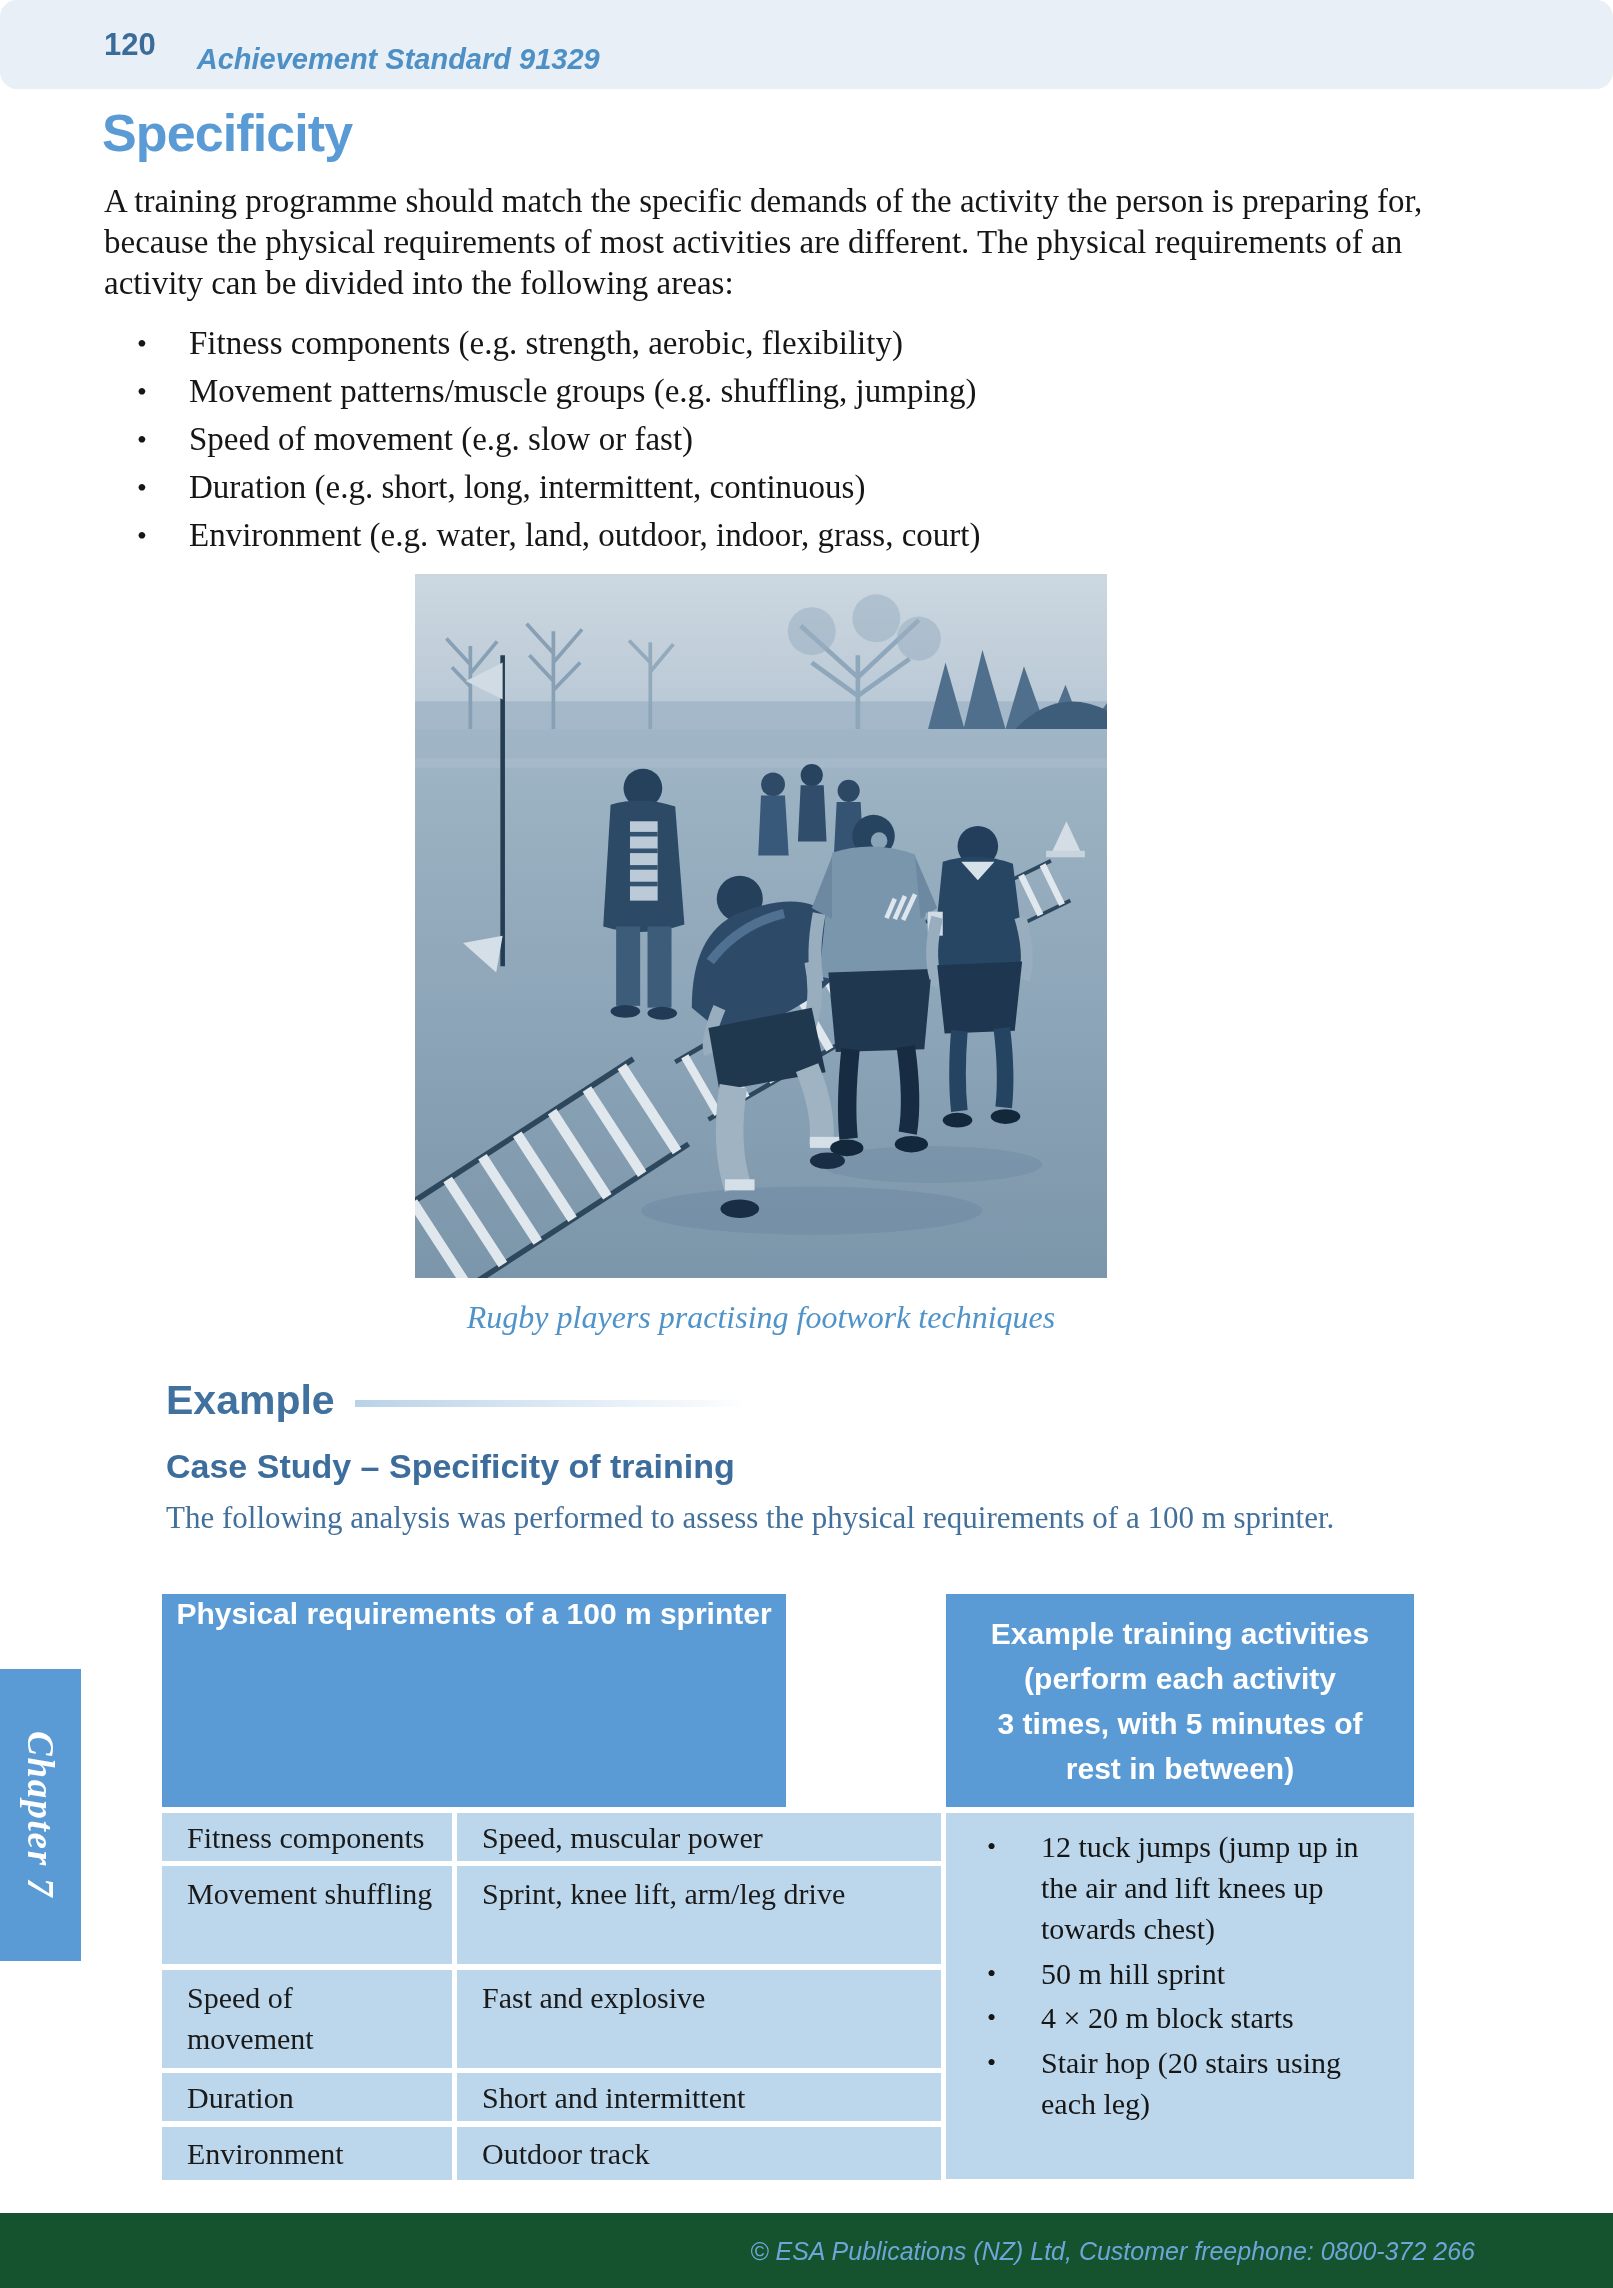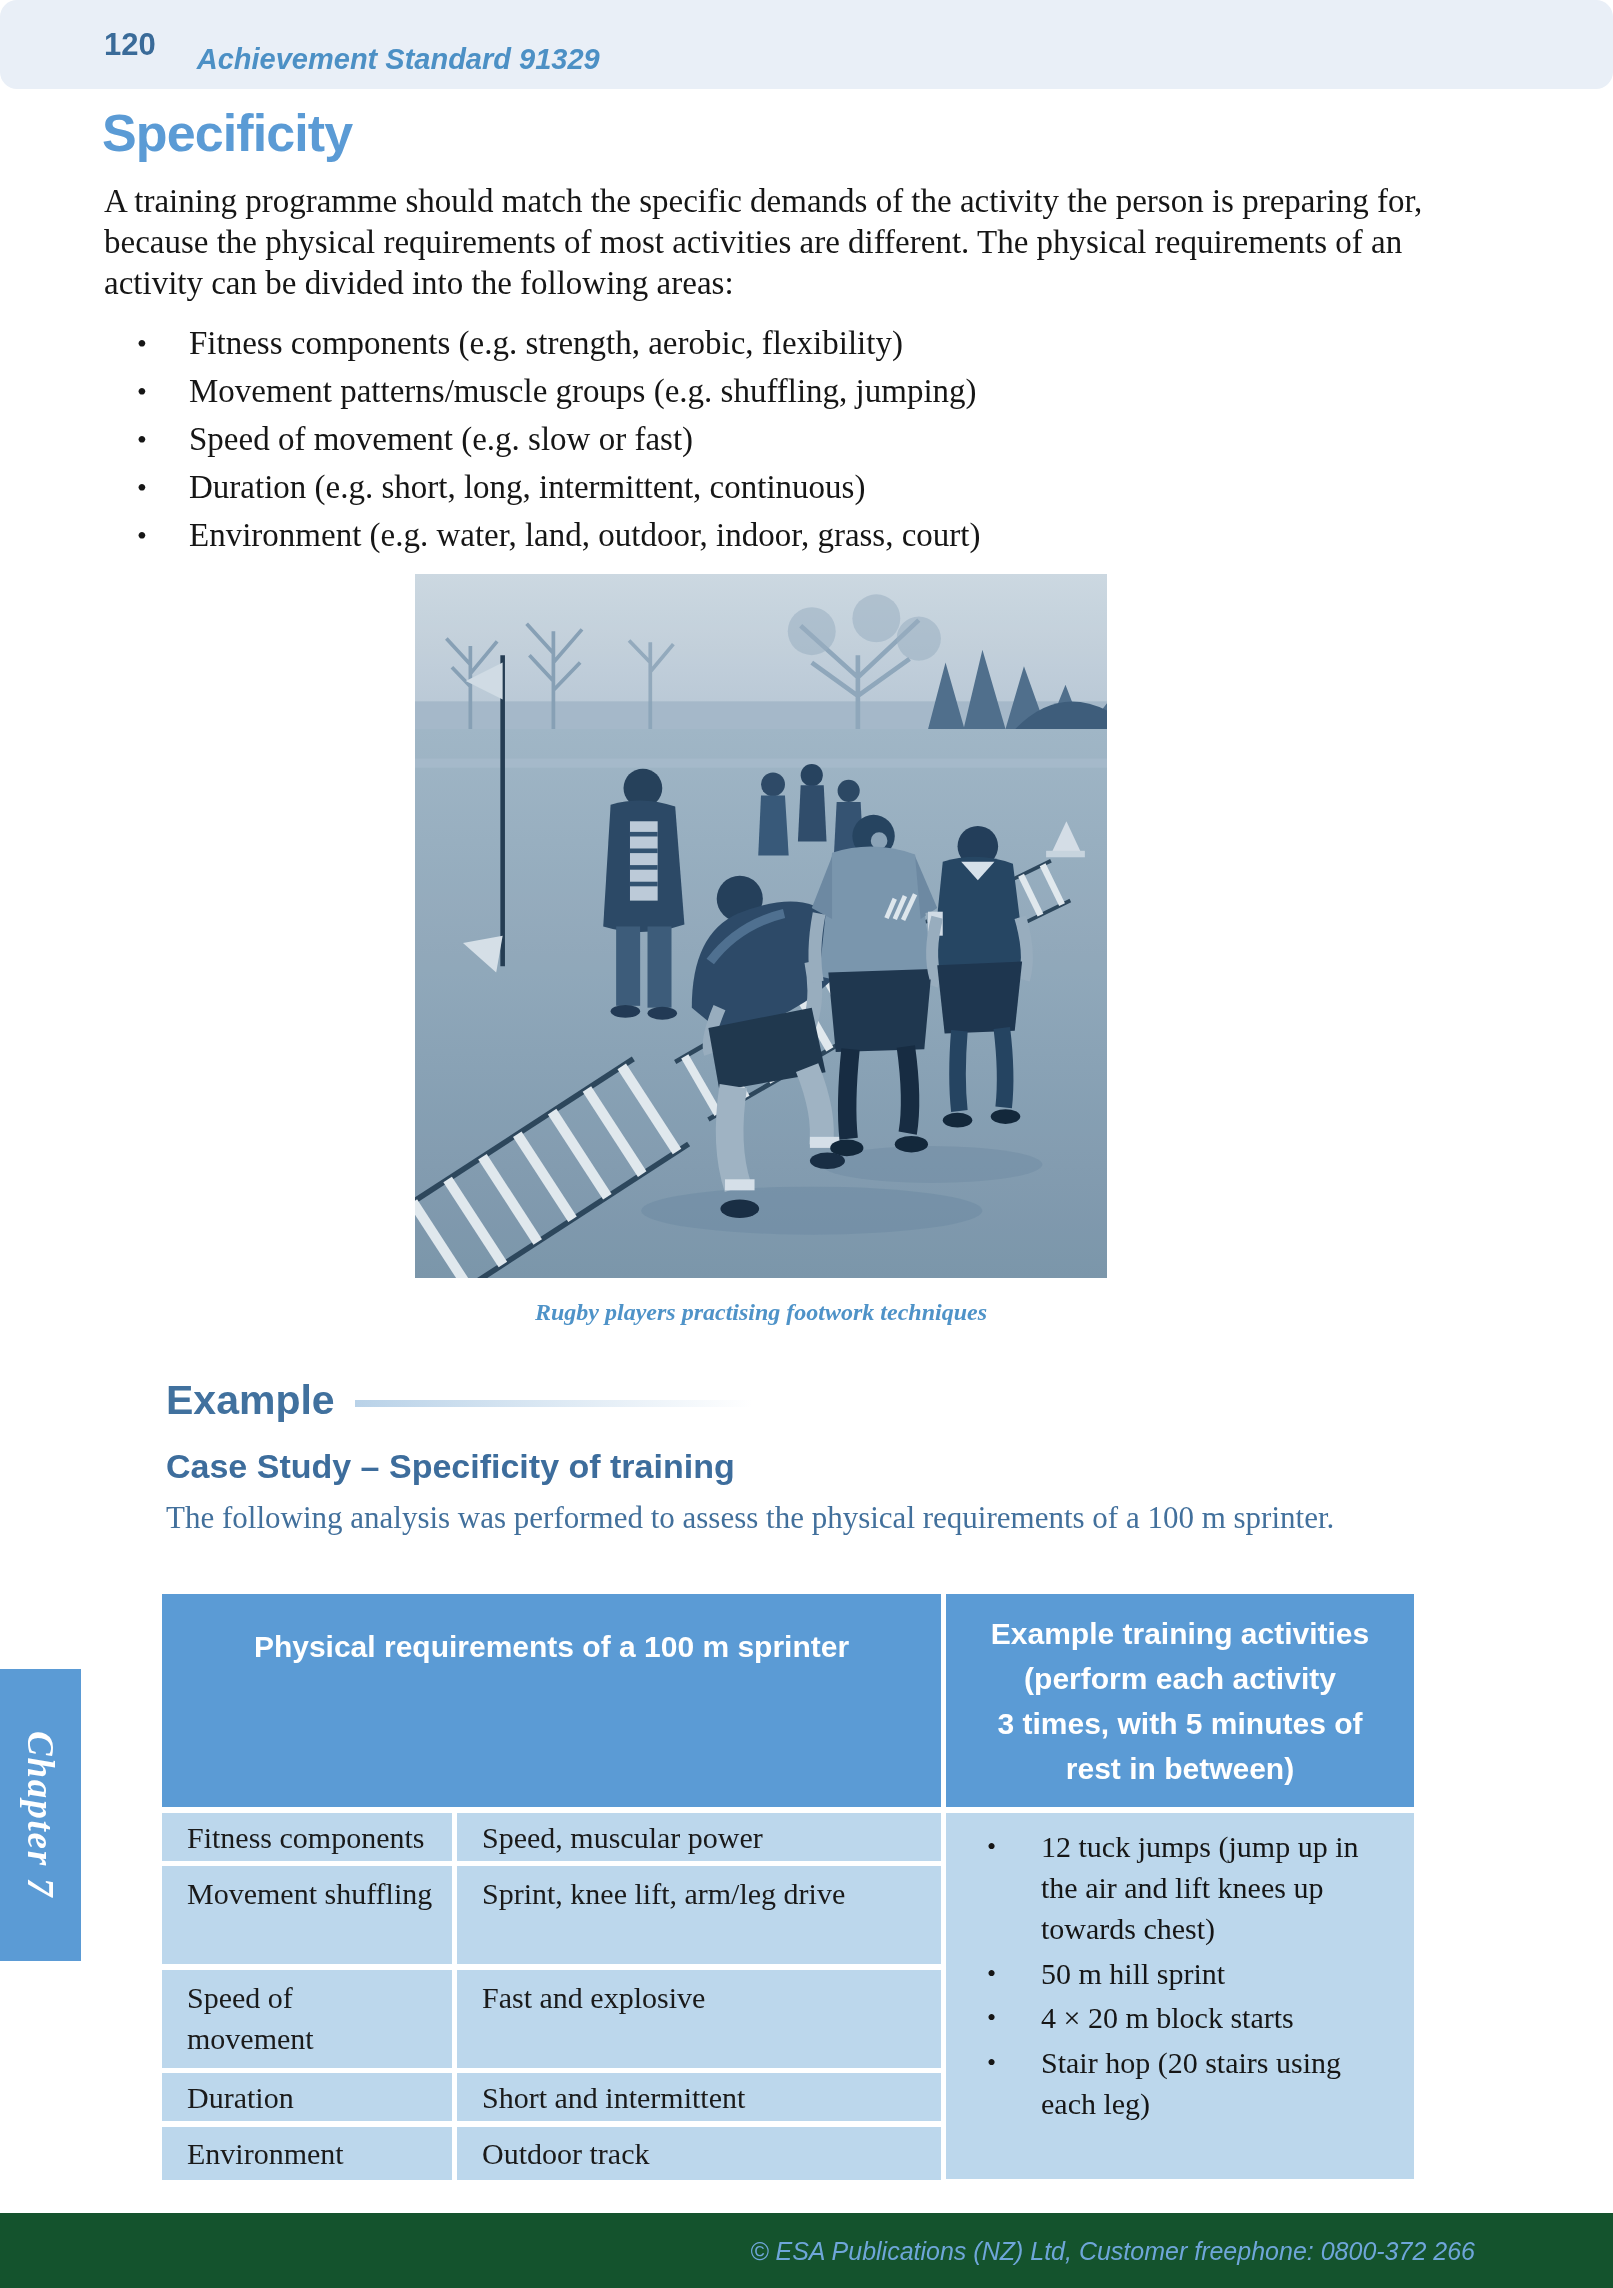--- a/index.html
+++ b/index.html
@@ -12,33 +12,33 @@
   .std-title{margin-left:41px;font-family:"Liberation Sans",sans-serif;font-weight:bold;font-style:italic;font-size:29px;color:#4c90c5;margin-top:30px;}
 
   .h1{left:102px;top:103px;font-family:"Liberation Sans",sans-serif;font-weight:bold;font-size:52px;color:#5b9bd5;letter-spacing:-0.9px;}
   .intro{left:104px;top:181px;width:1384px;font-size:33px;line-height:41px;}
 
   .bullets{left:104px;top:325px;width:1403px;list-style:none;margin:0;padding:0;}
   .bullets li{display:flex;font-size:33px;line-height:37px;margin-bottom:11px;}
   .bullets .bdot{flex:0 0 85px;padding-left:33px;box-sizing:border-box;font-size:28px;line-height:37px;}
 
   .photo{left:415px;top:574px;width:692px;height:704px;}
-  .caption{left:415px;top:1299px;width:692px;text-align:center;font-weight:bold;font-style:italic;font-size:24px;color:#4f93c8;}
+  .caption{left:415px;top:1299px;width:692px;text-align:center;font-weight:normal;font-style:italic;font-size:32px;color:#4f93c8;}
 
   .example-row{left:166px;top:1377px;display:flex;align-items:center;}
   .example-title{font-family:"Liberation Sans",sans-serif;font-weight:bold;font-size:41px;color:#41719e;}
   .example-line{width:397px;height:6.5px;margin-left:20px;margin-top:5.5px;background:linear-gradient(to right,#b9d2e8,rgba(255,255,255,0));}
   .case-title{left:166px;top:1447px;font-family:"Liberation Sans",sans-serif;font-weight:bold;font-size:34px;color:#3d6d9c;}
   .case-body{left:166px;top:1497px;width:1255px;font-size:31px;line-height:41px;color:#42709c;}
 
   
   .tbl{left:162px;top:1594px;width:1252px;height:585px;}
   .cell{position:absolute;box-sizing:border-box;}
   .hcell{background:#5b9bd5;color:#ffffff;font-family:"Liberation Sans",sans-serif;font-weight:bold;font-size:30px;text-align:center;}
-  .hleft{left:0;top:0;width:779px;height:213px;padding-top:36px;}
+  .hleft{left:0;top:0;width:624px;height:213px;padding-top:3px;}
   .hright{left:784px;top:0;width:468px;height:213px;padding-top:16.6px;line-height:45px;}
   .bcell{background:#bcd7ec;color:#1a1a1a;font-size:30px;line-height:41px;display:flex;align-items:center;padding-left:25px;}
   .vtop{align-items:flex-start;padding-top:7.4px;}
   .lblcol{left:0;width:290px;}
   .valcol{left:295px;width:484px;}
   .r1{top:219px;height:48px;}
   .r2{top:272px;height:98px;}
   .r3{top:376px;height:98px;}
   .r4{top:479px;height:48px;}
   .r5{top:533px;height:53px;}

